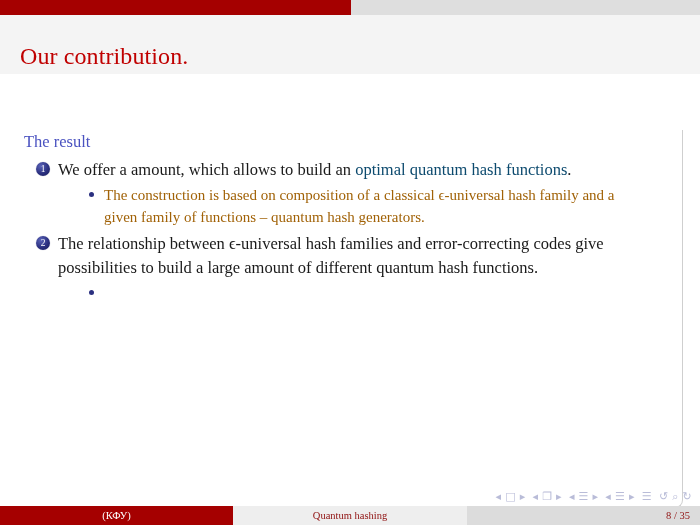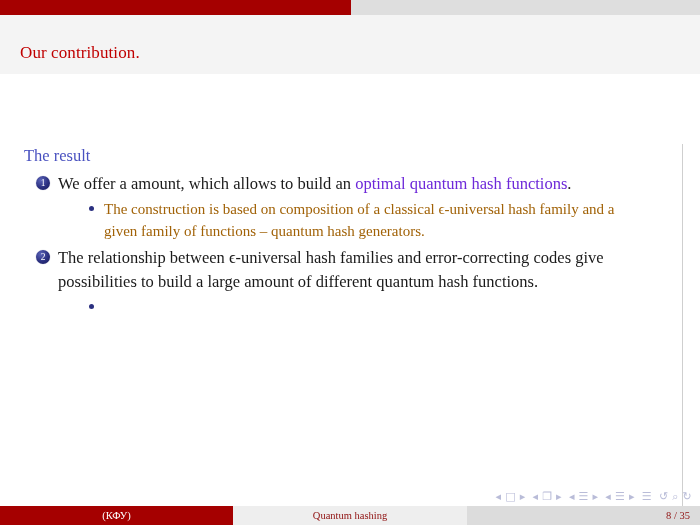--- a/index.html
+++ b/index.html
@@ -34,31 +34,31 @@
     position: absolute;
     top: 15px; left: 0;
     width: 700px;
     height: 59px;
     background: #f4f4f4;
   }
   .slide-title {
     position: absolute;
     left: 20px;
     top: 28px;
-    font-size: 17px;
+    font-size: 24px;
     color: #c00000;
     letter-spacing: 0.1px;
     white-space: nowrap;
   }
 
   
   .content {
     position: absolute;
     left: 0;
-    top: 88px;
+    top: 74px;
     width: 700px;
     height: 400px;
   }
   .block-shadow {
     position: absolute;
     left: 22px;
     top: 56px;
     width: 661px;
     height: 378px;
     border-right: 1.5px solid #cfcfcf;
@@ -127,21 +127,21 @@
   .sub-marker {
     position: absolute;
     left: 31px;
     top: 8px;
     width: 5px;
     height: 5px;
     border-radius: 50%;
     background: #2b3080;
   }
 
-  .hl-red { color: #6d28d9; }
+  .hl-red { color: #0c4a6e; }
 
   
   .navsyms {
     position: absolute;
     right: 8px;
     top: 489px;
     height: 14px;
     color: #b9bcd8;
     font-size: 11px;
     letter-spacing: 0.3px;

